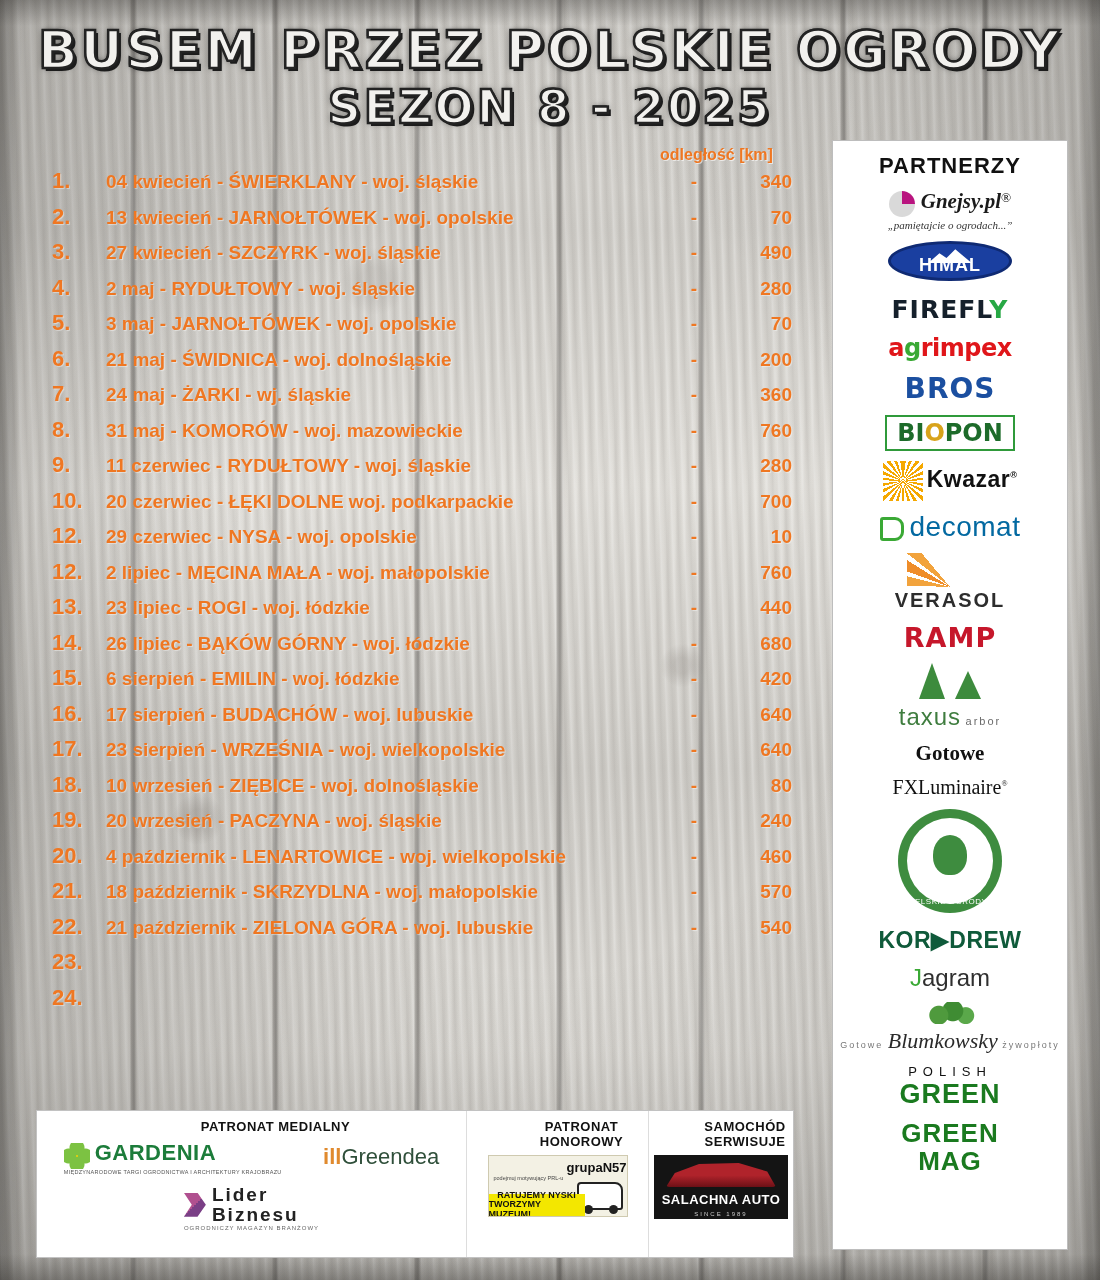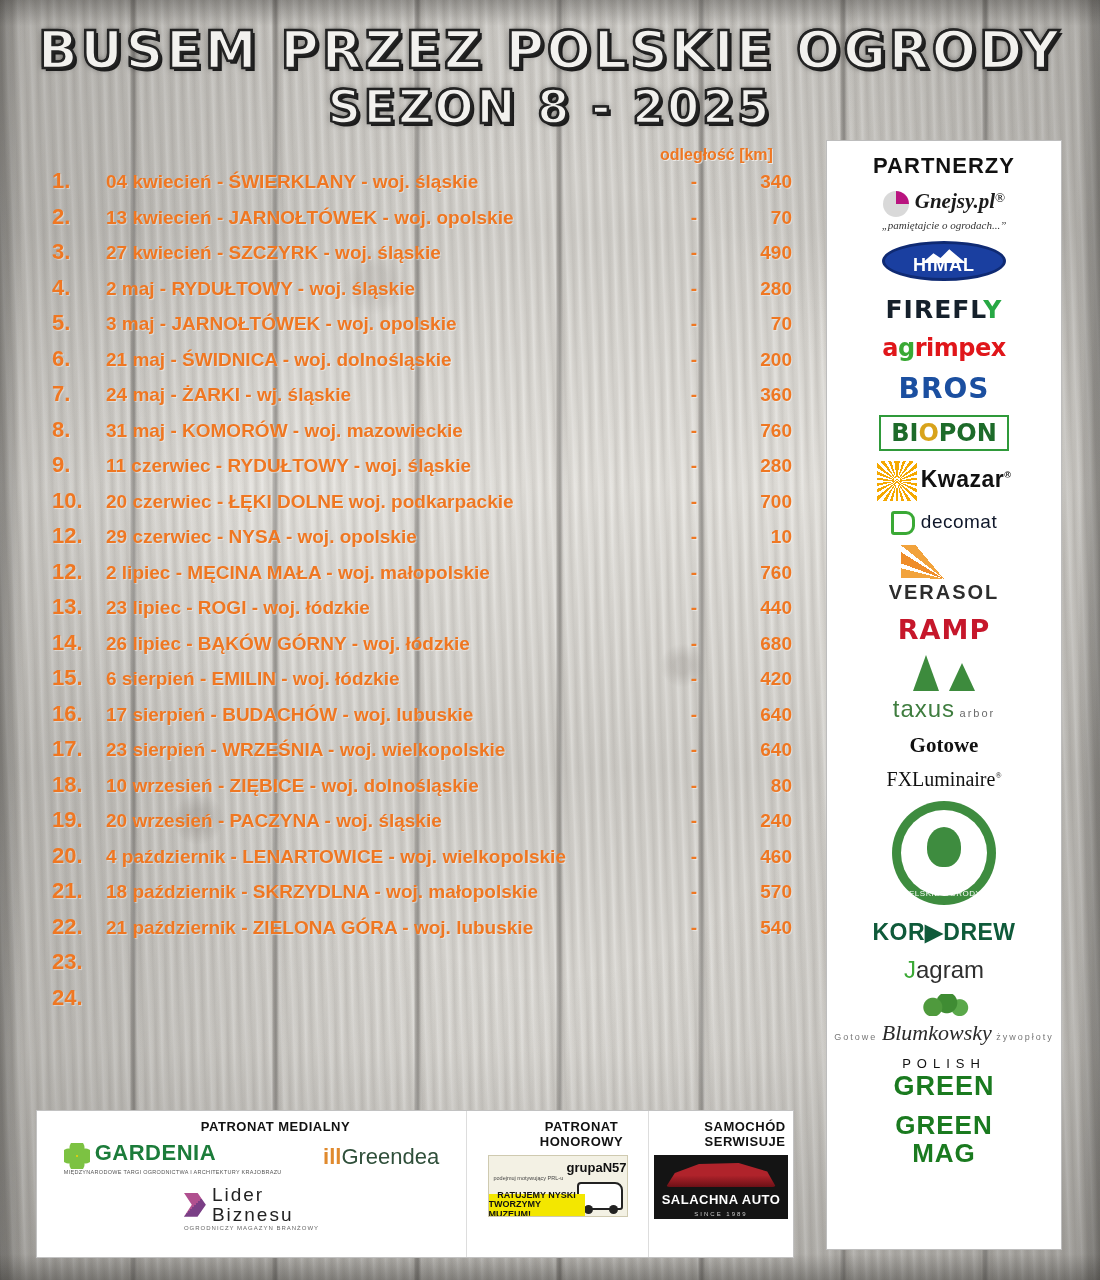--- a/index.html
+++ b/index.html
@@ -107,21 +107,21 @@
     font-size: 22px;
   }
   .row .txt { flex: 1 1 auto; white-space: nowrap; }
   .row .dash { width: 40px; text-align: center; flex: none; }
   .row .km { width: 78px; text-align: right; flex: none; }
   .row.empty .txt, .row.empty .dash, .row.empty .km { visibility: hidden; }
 
   
   .partners {
     position: absolute;
-    right: 38px; top: 140px;
+    right: 32px; top: 140px;
     width: 236px; height: 1110px;
     background: #ffffff;
     border: 1px solid #bdbdbd;
     z-index: 6;
     padding: 8px 6px 6px;
     overflow: hidden;
   }
   .partners-title {
     text-align: center;
     font-size: 22px; font-weight: 700; letter-spacing: 1px;
@@ -178,21 +178,21 @@
       #f5a800 128deg 136deg, #fff 136deg 144deg, #f5a800 144deg 152deg, #fff 152deg 160deg,
       #f5a800 160deg 168deg, #fff 168deg 176deg, #f5a800 176deg 184deg, #fff 184deg 192deg,
       #f5a800 192deg 200deg, #fff 200deg 208deg, #f5a800 208deg 216deg, #fff 216deg 224deg,
       #f5a800 224deg 232deg, #fff 232deg 240deg, #f5a800 240deg 248deg, #fff 248deg 256deg,
       #f5a800 256deg 264deg, #fff 264deg 272deg, #f5a800 272deg 280deg, #fff 280deg 288deg,
       #f5a800 288deg 296deg, #fff 296deg 304deg, #f5a800 304deg 312deg, #fff 312deg 320deg,
       #f5a800 320deg 328deg, #fff 328deg 336deg, #f5a800 336deg 344deg, #fff 344deg 352deg,
       #f5a800 352deg 360deg);
   }
 
-  .decomat { font-size: 19px; color: #0f172a; letter-spacing: 0.5px; }
+  .decomat { font-size: 28px; color: #0369a1; letter-spacing: 0.5px; }
   .decomat .mark {
     display:inline-block; width: 24px; height: 24px; border: 3px solid #3aa935;
     border-radius: 3px 9px 9px 3px; margin-right: 6px; vertical-align: middle;
   }
 
   .verasol .name { font-size: 20px; font-weight: 700; letter-spacing: 2px; color: #2d2d2d; }
   .rays {
     width: 86px; height: 34px; margin: 0 auto 2px;
     background: conic-gradient(from 200deg at 50% 100%,
       #f2a33c 0 12deg, #fff 12deg 18deg,
@@ -278,21 +278,21 @@
     display:inline-block; width: 26px; height: 26px; vertical-align: middle; margin-right: 5px;
     background:
       radial-gradient(circle at 50% 18%, #7cc242 0 7px, rgba(0,0,0,0) 8px),
       radial-gradient(circle at 18% 50%, #7cc242 0 7px, rgba(0,0,0,0) 8px),
       radial-gradient(circle at 82% 50%, #7cc242 0 7px, rgba(0,0,0,0) 8px),
       radial-gradient(circle at 50% 82%, #7cc242 0 7px, rgba(0,0,0,0) 8px),
       radial-gradient(circle at 50% 50%, #ffd200 0 5px, rgba(0,0,0,0) 6px);
   }
   .greendea { font-size: 22px; color: #2f4f3a; }
   .greendea .ill { color: #e08a2e; font-weight: 700; }
-  .lider .l { font-size: 19px; font-weight: 400; color: #222; letter-spacing: 2px; line-height: 1.05; }
+  .lider .l { font-size: 19px; font-weight: 700; color: #222; letter-spacing: 2px; line-height: 1.05; }
   .lider .s { font-size: 6px; color: #666; letter-spacing: 1px; }
   .lider .mark {
     display:inline-block; width: 22px; height: 24px; margin-right: 6px; vertical-align: middle;
     background: linear-gradient(135deg, #b0508f 0 50%, #7a3f86 50% 100%);
     clip-path: polygon(0 0, 62% 0, 100% 50%, 62% 100%, 0 100%, 36% 50%);
   }
 
   .grupan {
     width: 140px; height: 62px; margin: 6px auto 0;
     background: #f3f1e4; border: 1px solid #cfcab0; position: relative; overflow: hidden;

